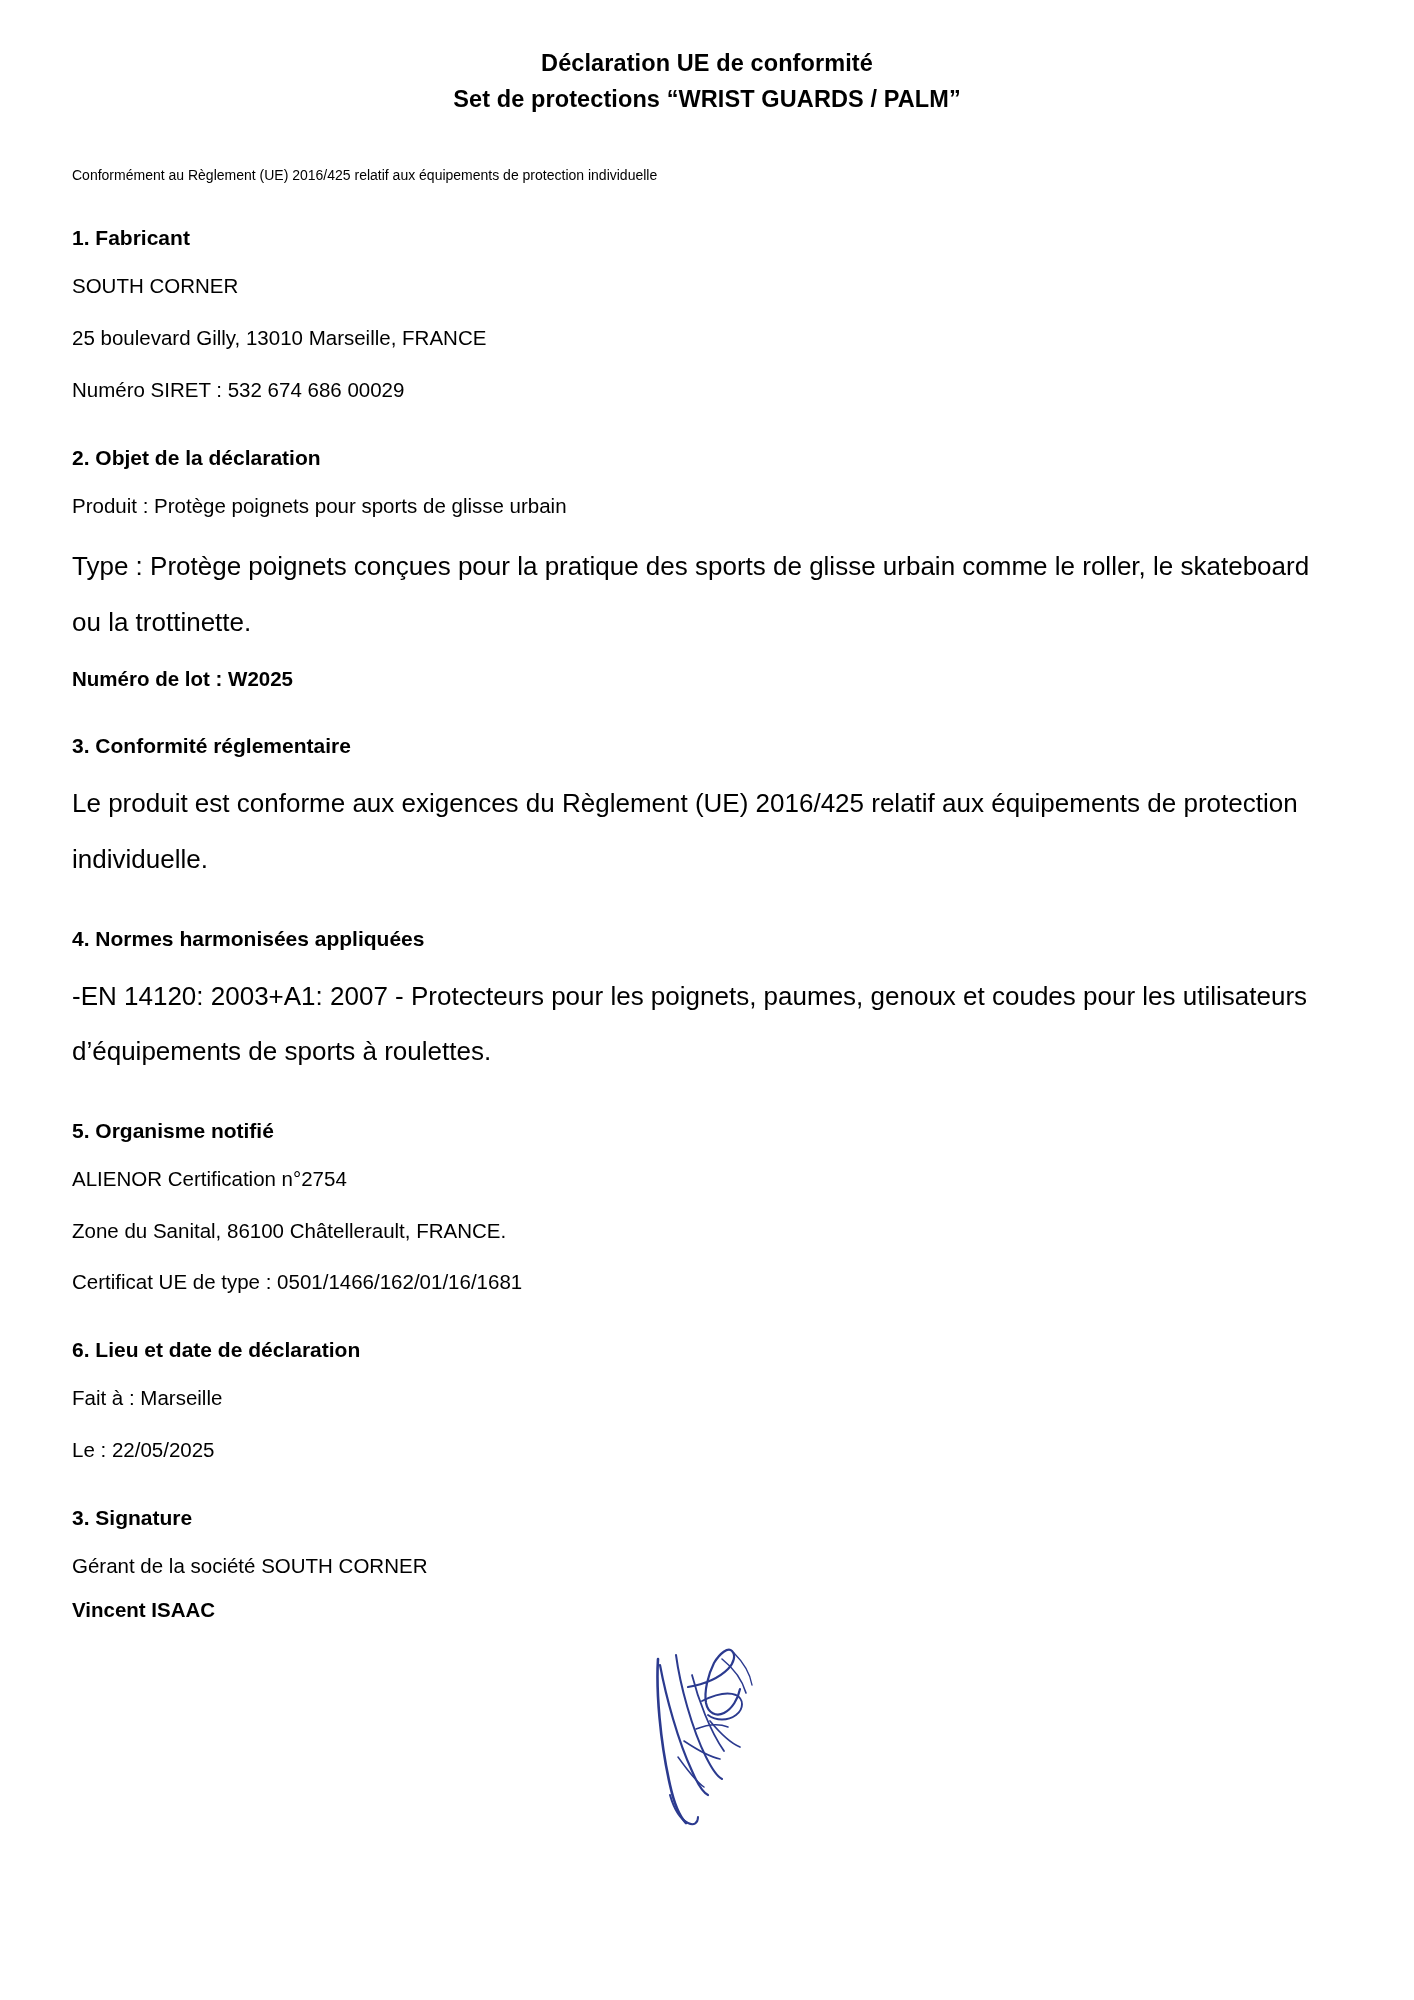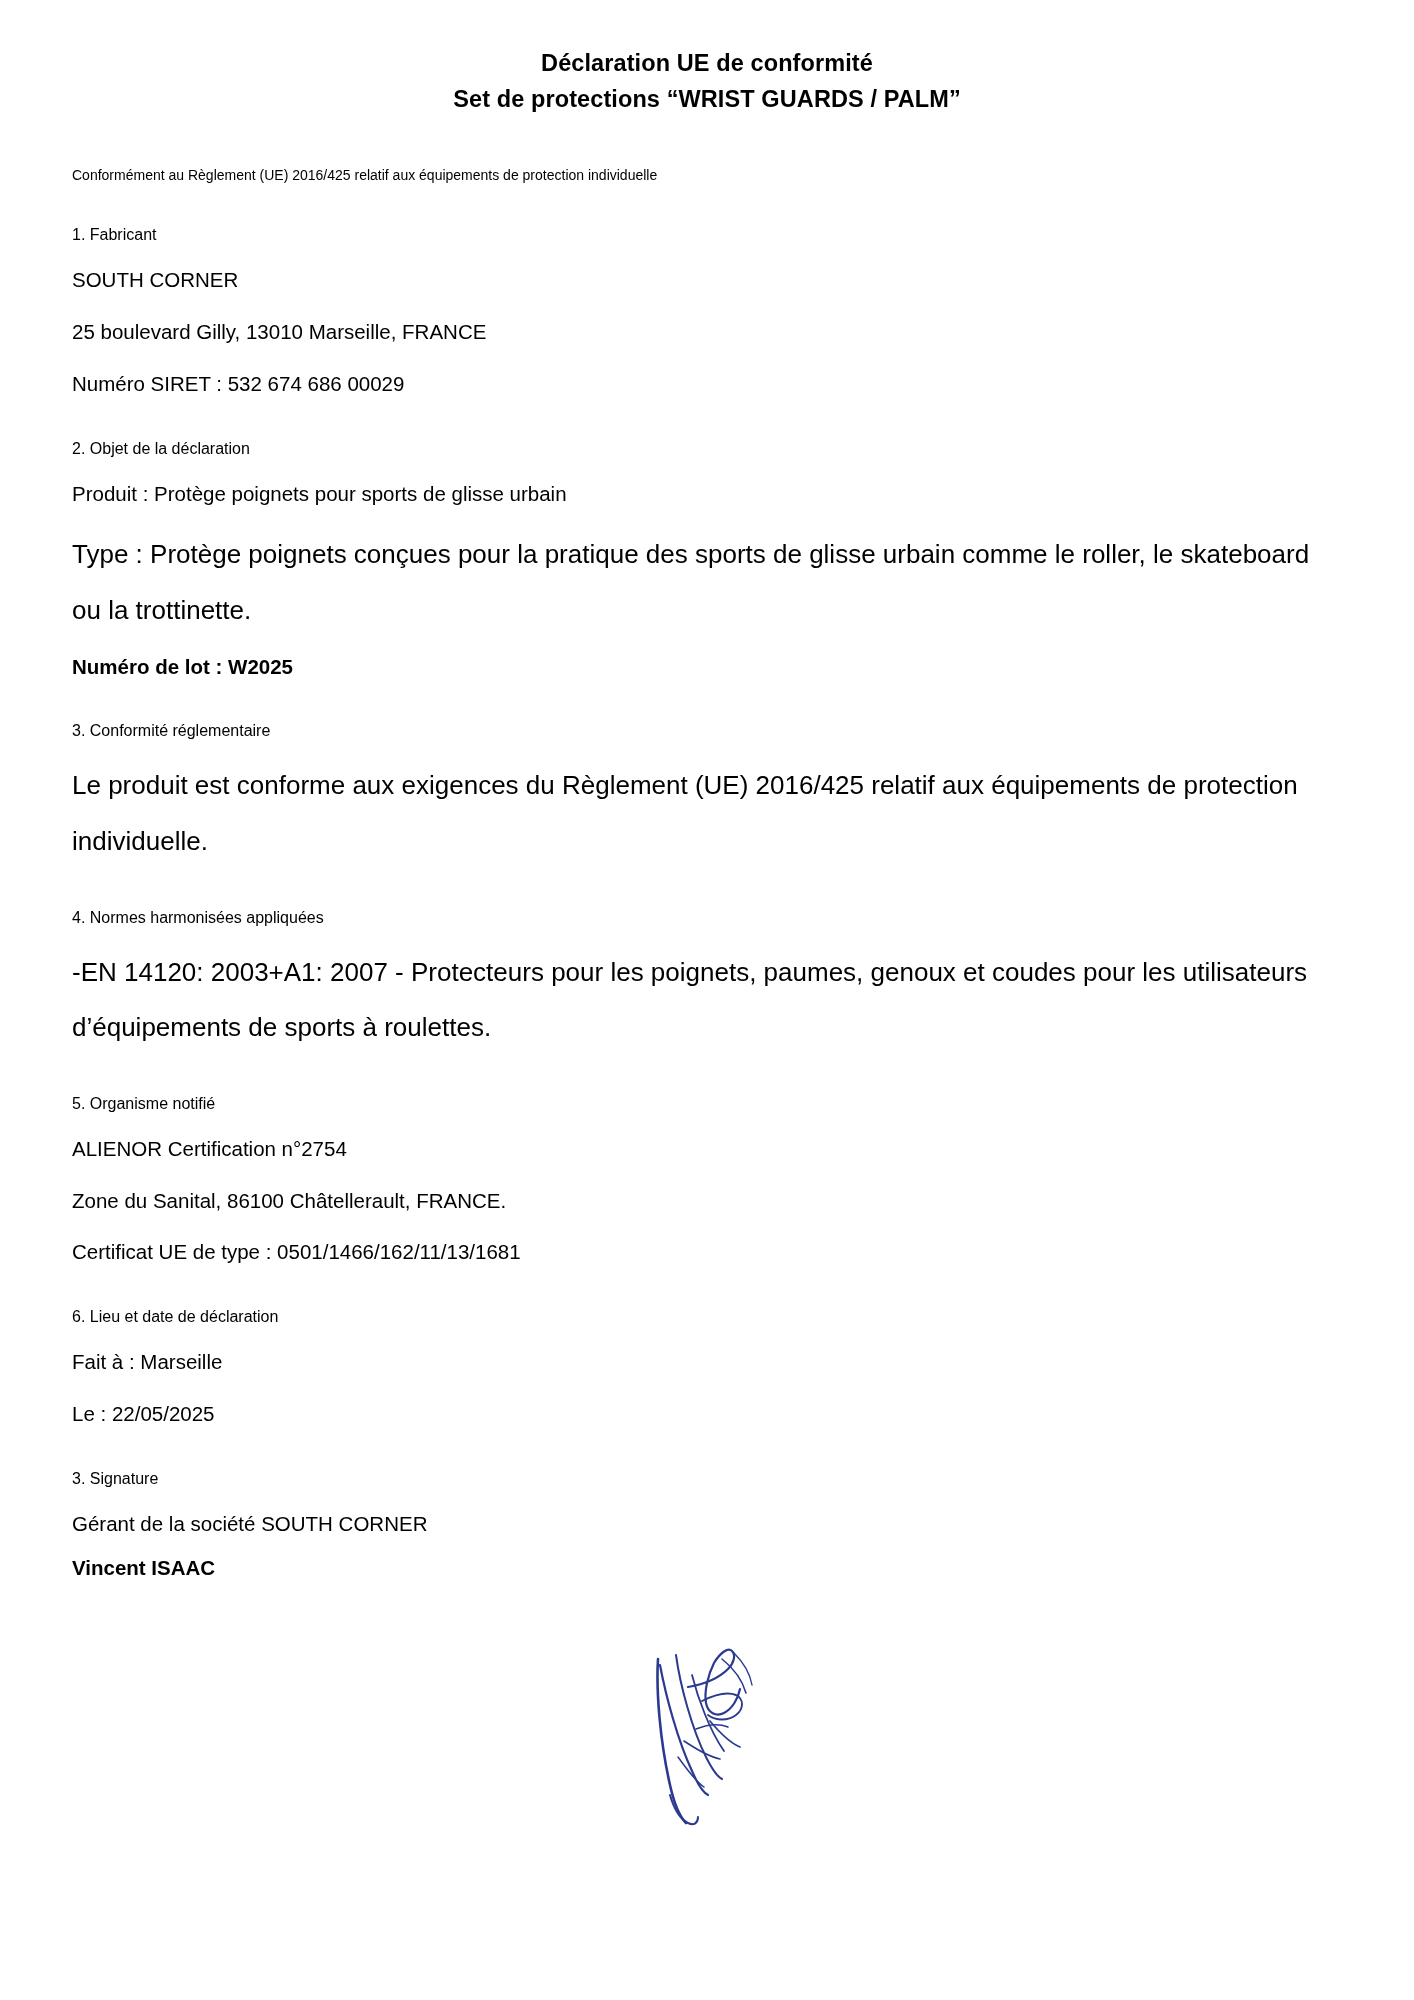--- a/index.html
+++ b/index.html
@@ -32,22 +32,22 @@
   }
   .doc-title div {
     white-space: nowrap;
   }
   .intro {
     margin-top: 48px;
     font-size: 14px;
     line-height: 1.5;
   }
   .section-head {
-    font-size: 16px;
-    font-weight: normal;
+    font-size: 21px;
+    font-weight: bold;
     margin-top: 40px;
     margin-bottom: 0;
   }
   .line {
     font-size: 20.5px;
     line-height: 1.5;
     margin-top: 21px;
   }
   .line.tight {
     margin-top: 14px;
@@ -94,21 +94,21 @@
 
   <div class="section-head">3. Conformité réglementaire</div>
   <div class="para">Le produit est conforme aux exigences du Règlement (UE) 2016/425 relatif aux équipements de protection individuelle.</div>
 
   <div class="section-head">4. Normes harmonisées appliquées</div>
   <div class="para">-EN 14120: 2003+A1: 2007 - Protecteurs pour les poignets, paumes, genoux et coudes pour les utilisateurs d’équipements de sports à roulettes.</div>
 
   <div class="section-head">5. Organisme notifié</div>
   <div class="line">ALIENOR Certification n°2754</div>
   <div class="line">Zone du Sanital, 86100 Châtellerault, FRANCE.</div>
-  <div class="line">Certificat UE de type : 0501/1466/162/11/13/1681</div>
+  <div class="line">Certificat UE de type : 0501/1466/162/01/16/1681</div>
 
   <div class="section-head">6. Lieu et date de déclaration</div>
   <div class="line">Fait à : Marseille</div>
   <div class="line">Le : 22/05/2025</div>
 
   <div class="section-head">3. Signature</div>
   <div class="line">Gérant de la société SOUTH CORNER</div>
   <div class="line tight">Vincent ISAAC</div>
 
   <div class="sig-wrap">

